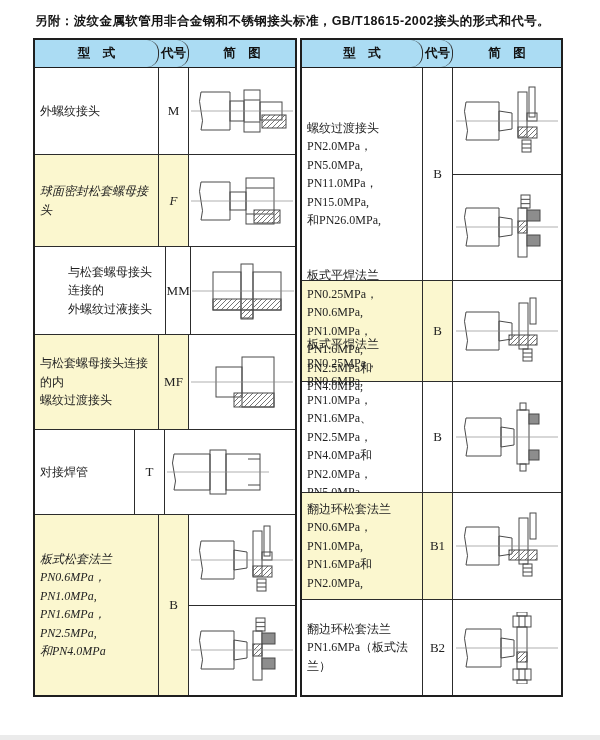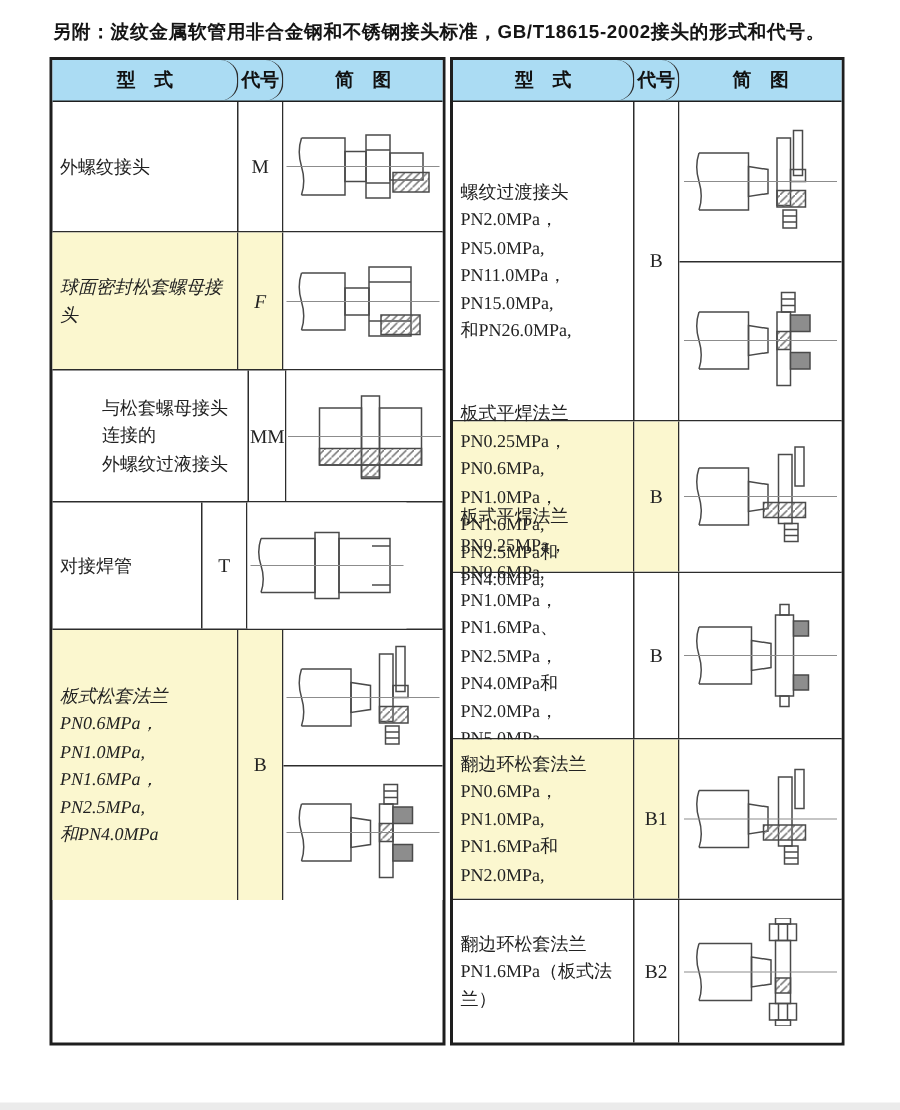--- a/index.html
+++ b/index.html
@@ -110,20 +110,40 @@
                 <rect x="22" y="17" width="28" height="38" stroke="#4a4a4a" stroke-width="1" fill="none"></rect>
                 <rect x="62" y="17" width="28" height="38" stroke="#4a4a4a" stroke-width="1" fill="none"></rect>
                 <rect x="50" y="9" width="12" height="54" stroke="#4a4a4a" stroke-width="1" fill="none"></rect>
                 <rect x="22" y="44" width="68" height="11" fill="url(#h3)" stroke="#4a4a4a" stroke-width="1"></rect>
                 <rect x="50" y="55" width="12" height="9" fill="url(#h3)" stroke="#4a4a4a" stroke-width="1"></rect>
                 <line x1="1" y1="36" x2="103" y2="36" stroke="#8c8c8c" stroke-width="0.7"></line>
               </svg>
             </div>
           </div>
         </div>
+        <div class="drow" style="height: 95px;">
+          <div class="type-cell cell-br" style="width: 124px; background: rgb(251, 247, 207);">与松套螺母接头连接的内
+螺纹过渡接头</div>
+          <div class="code-cell cell-br" style="width: 30px; background: rgb(251, 247, 207);">MF</div>
+          <div class="diagram-cell" style="width: 106px;">
+            <div class="dsub">
+              <svg viewBox="0 0 104 72" width="104" height="72" xmlns="http://www.w3.org/2000/svg">
+                <defs>
+                  <pattern id="h4" width="5" height="5" patternUnits="userSpaceOnUse">
+                    <path d="M0,5 L5,0" stroke="#767676" stroke-width="1"></path>
+                  </pattern>
+                </defs>
+                <rect x="26" y="21" width="26" height="30" stroke="#4a4a4a" stroke-width="1" fill="none"></rect>
+                <rect x="52" y="11" width="32" height="50" stroke="#4a4a4a" stroke-width="1" fill="none"></rect>
+                <rect x="44" y="47" width="40" height="14" fill="url(#h4)" stroke="#4a4a4a" stroke-width="1"></rect>
+                <line x1="1" y1="36" x2="103" y2="36" stroke="#8c8c8c" stroke-width="0.7"></line>
+              </svg>
+            </div>
+          </div>
+        </div>
         <div class="drow" style="height: 85px;">
           <div class="type-cell cell-br" style="width: 100px;">对接焊管</div>
           <div class="code-cell cell-br" style="width: 30px;">T</div>
           <div class="diagram-cell" style="width: 106px;">
             <div class="dsub">
               <svg viewBox="0 0 104 72" width="104" height="72" xmlns="http://www.w3.org/2000/svg">
                 <defs>
                   <pattern id="h5" width="5" height="5" patternUnits="userSpaceOnUse">
                     <path d="M0,5 L5,0" stroke="#767676" stroke-width="1"></path>
                   </pattern>

